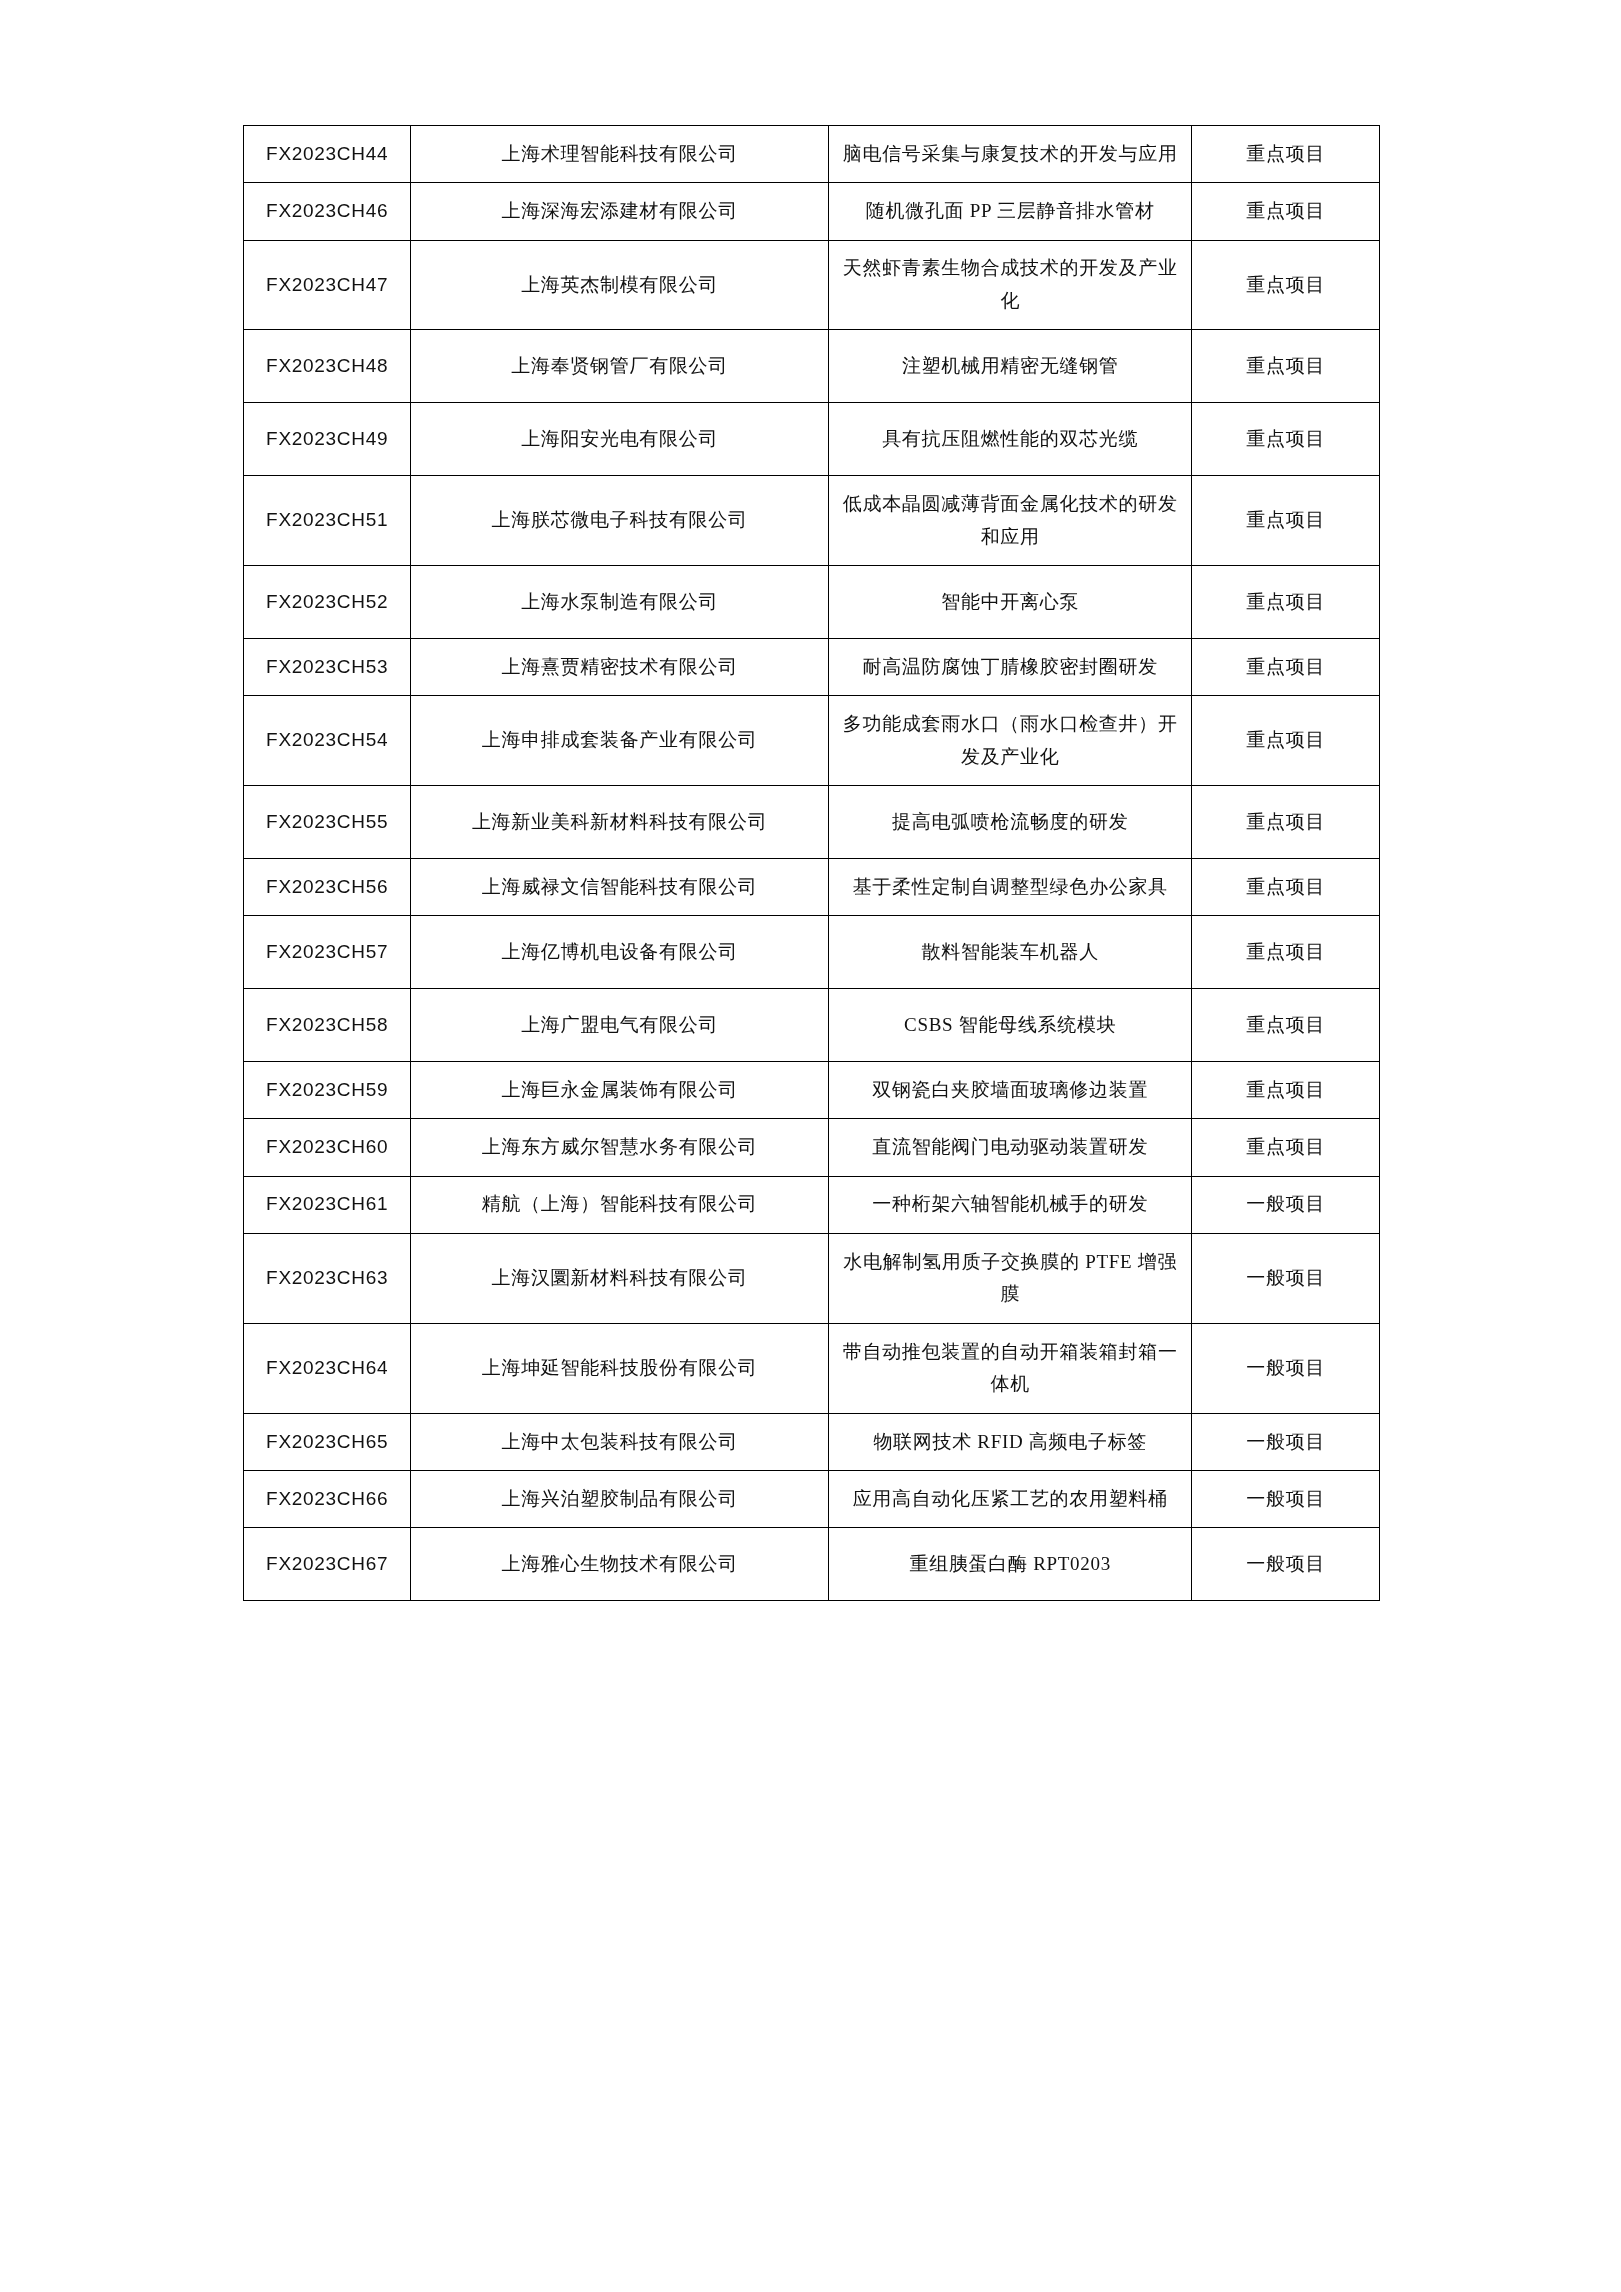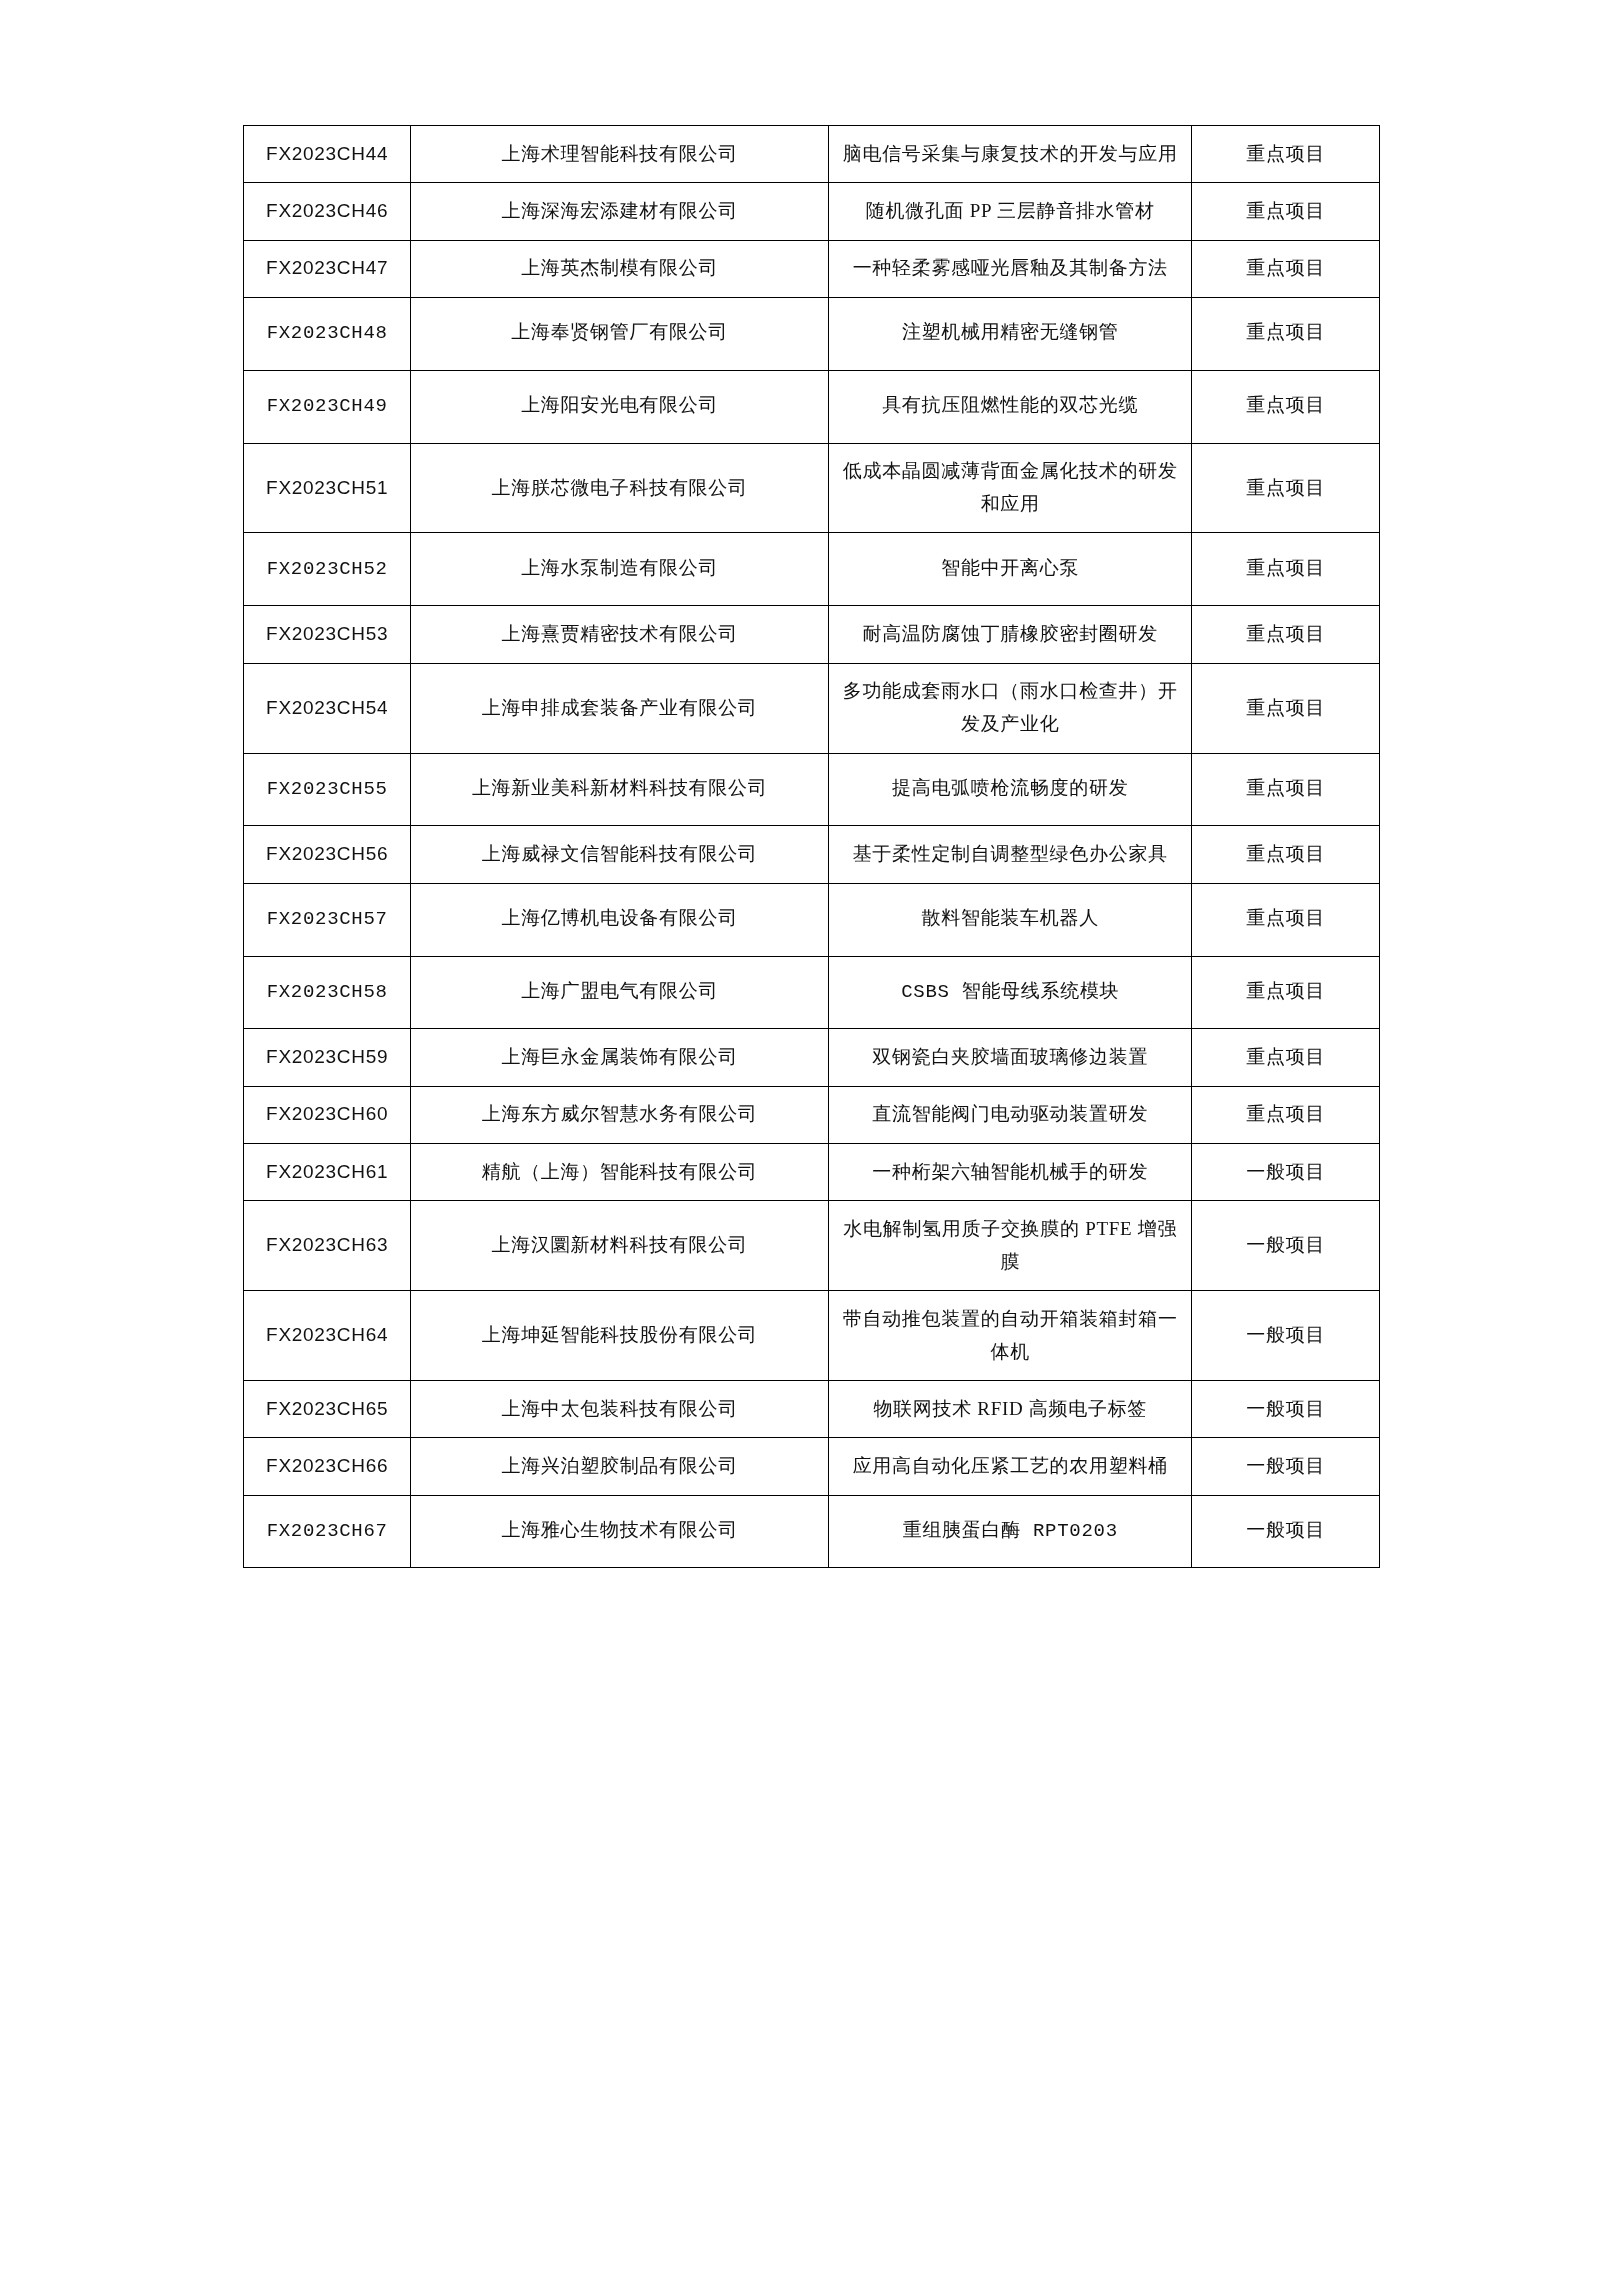--- a/index.html
+++ b/index.html
@@ -66,21 +66,21 @@
     padding-right: 9.8px;
   }
 
   td.cat-cell {
     letter-spacing: 2.2px;
     white-space: nowrap;
   }
 
   
   tr.row-tall td { padding-top: 11.8px; padding-bottom: 11.8px; }
-  tr.row-short td { padding-top: 19.6px; padding-bottom: 19.6px; font-family: Liberation Mono, monospace; }
+  tr.row-short td { padding-top: 19.6px; padding-bottom: 19.6px; }
 </style>
 </head>
 <body>
 
 <div class="page">
   <table class="project-table">
     <colgroup>
       <col class="c-code">
       <col class="c-org">
       <col class="c-proj">
@@ -95,21 +95,21 @@
         </tr>
         <tr class="row-tall">
           <td class="code-cell">FX2023CH46</td>
           <td class="org-cell">上海深海宏添建材有限公司</td>
           <td class="proj-cell">随机微孔面 PP 三层静音排水管材</td>
           <td class="cat-cell">重点项目</td>
         </tr>
         <tr class="row-tall">
           <td class="code-cell">FX2023CH47</td>
           <td class="org-cell">上海英杰制模有限公司</td>
-          <td class="proj-cell">一种轻柔雾感哑光唇釉及其制备方法</td>
+          <td class="proj-cell">天然虾青素生物合成技术的开发及产业化</td>
           <td class="cat-cell">重点项目</td>
         </tr>
         <tr class="row-short">
           <td class="code-cell">FX2023CH48</td>
           <td class="org-cell">上海奉贤钢管厂有限公司</td>
           <td class="proj-cell">注塑机械用精密无缝钢管</td>
           <td class="cat-cell">重点项目</td>
         </tr>
         <tr class="row-short">
           <td class="code-cell">FX2023CH49</td>

